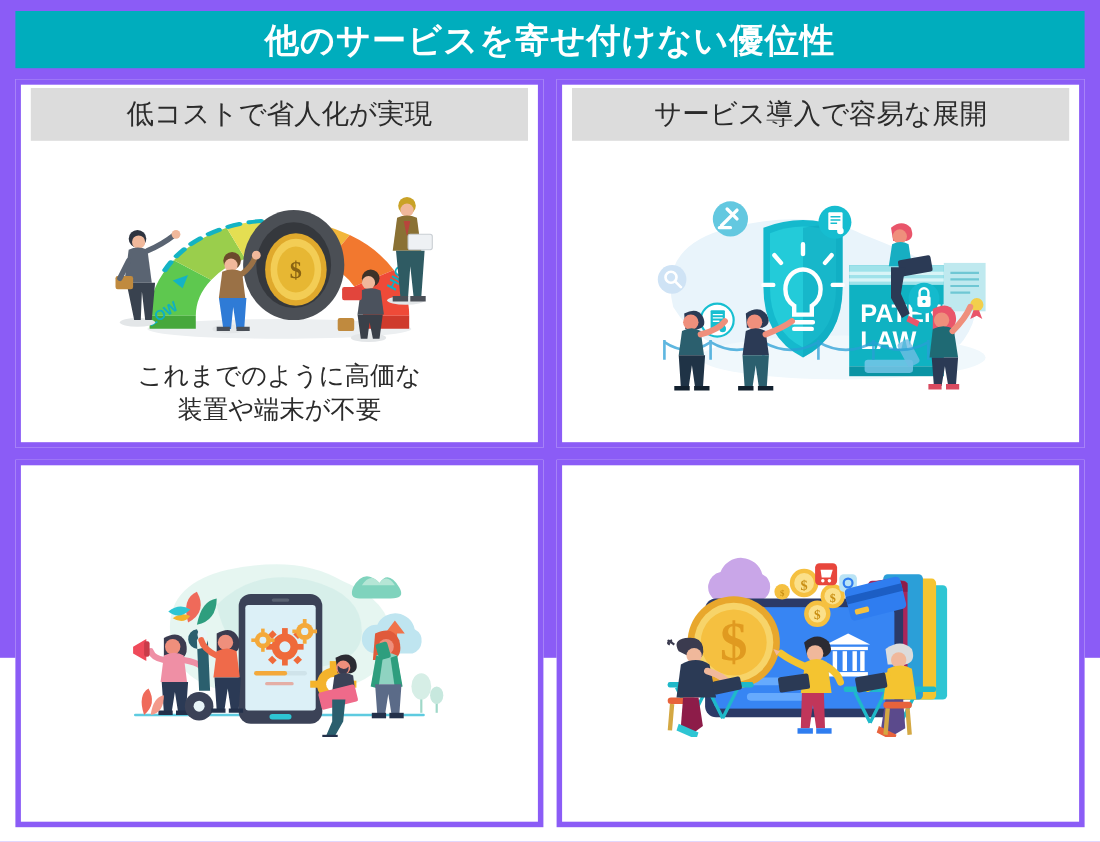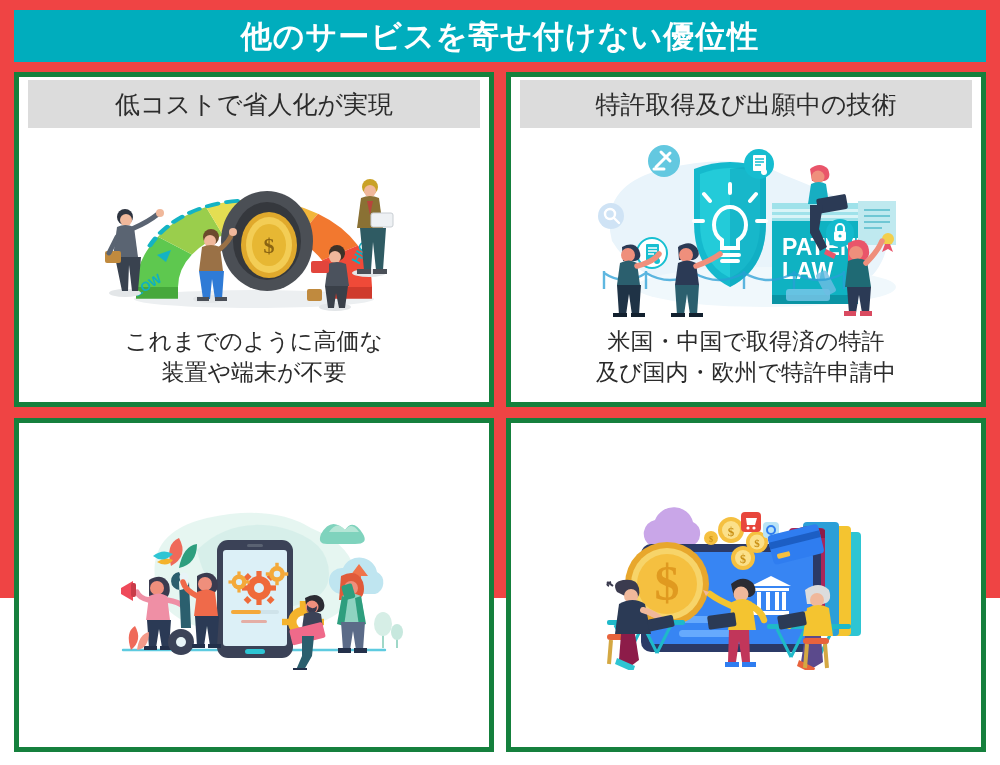--- a/index.html
+++ b/index.html
@@ -10,21 +10,21 @@
   body {
     width: 1000px;
     height: 765px;
     font-family: "Liberation Sans", "DejaVu Sans", sans-serif;
     overflow: hidden;
   }
   .slide {
     position: relative;
     width: 1000px;
     height: 598px;
-    background: #ef4444;
+    background: #8b5cf6;
     box-sizing: border-box;
   }
 
   
   .banner {
     position: absolute;
     left: 14px;
     top: 10px;
     width: 972px;
     height: 52px;
@@ -50,21 +50,21 @@
     width: 972px;
     height: 680px;
     display: grid;
     grid-template-columns: 1fr 1fr;
     grid-template-rows: 1fr 1fr;
     column-gap: 12px;
     row-gap: 11px;
   }
   .card {
     position: relative;
-    border: 5px solid #15803d;
+    border: 5px solid #8b5cf6;
     background: #ffffff;
     box-sizing: border-box;
     display: flex;
     flex-direction: column;
     overflow: hidden;
   }
   .card-head {
     margin: 3px 9px 0 9px;
     height: 48px;
     background: #dcdcdc;
@@ -198,21 +198,21 @@
             <rect x="-10" y="44" width="15" height="12" rx="2" fill="#c08a3e"></rect>
           </g>
         </svg>
       </div>
       <div class="card-caption">これまでのように高価な
 装置や端末が不要</div>
     </div>
 
     <div class="card">
       <div class="card-head">
-        <div class="card-head-text">特許取得及び出願中の技術</div>
+        <div class="card-head-text">サービス導入で容易な展開</div>
       </div>
       <div class="card-art">
         <svg class="art-svg" width="340" height="180" viewBox="0 0 340 180">
 
           <path d="M 36 104 q -14 -56 52 -72 q 74 -18 120 6 q 66 26 86 40 q 30 22 6 56 q -20 28 -120 26 q -112 -2 -144 -56 z" fill="#e9f4fb"></path>
           <ellipse cx="190" cy="150" rx="130" ry="20" fill="#f0f8fc"></ellipse>
 
           <g transform="translate(118,26)">
             <path d="M 0 6 q 36 -14 72 0 l 0 54 q 0 46 -36 64 q -36 -18 -36 -64 z" fill="#15b9cd"></path>
             <path d="M 6 11 q 30 -12 60 0 l 0 49 q 0 40 -30 55 q -30 -15 -30 -55 z" fill="#23cbd9"></path>
@@ -328,22 +328,20 @@
             <path d="M 8 4 q 14 -8 20 3 q 4 12 -6 16 l -14 0 z" fill="#e9556a"></path>
             <circle cx="16" cy="14" r="7" fill="#ef8f7c"></circle>
             <path d="M 8 22 q 10 -5 19 0 l 4 26 -26 0 z" fill="#1f6a74"></path>
             <path d="M 26 24 q 12 -12 16 -22" stroke="#ef8f7c" stroke-width="5.5" fill="none" stroke-linecap="round"></path>
             <path d="M 7 48 l 2 26 7 0 3 -18 3 18 7 0 2 -26 z" fill="#2b3a55"></path>
             <path d="M 4 72 l 12 0 0 5 -12 0 z" fill="#d94a60"></path>
             <path d="M 20 72 l 12 0 0 5 -12 0 z" fill="#d94a60"></path>
           </g>
         </svg>
       </div>
-      <div class="card-caption">米国・中国で取得済の特許
-及び国内・欧州で特許申請中</div>
     </div>
 
     <div class="card">
       <div class="card-art">
         <svg class="art-svg" width="330" height="170" viewBox="0 0 330 170">
 
           <path d="M 70 96 q -20 -62 48 -78 q 64 -14 104 10 q 48 20 44 56 q -4 42 -84 48 q -94 6 -112 -36 z" fill="#e2f4ef" opacity=".85"></path>
           <path d="M 108 50 q 34 -34 86 -22 q 46 12 46 46 q 0 32 -58 34 q -62 2 -74 -58 z" fill="#d3eee8" opacity=".8"></path>
 
           <path d="M 34 150 l 262 0" stroke="#5ecbe0" stroke-width="2.4" stroke-linecap="round"></path>

